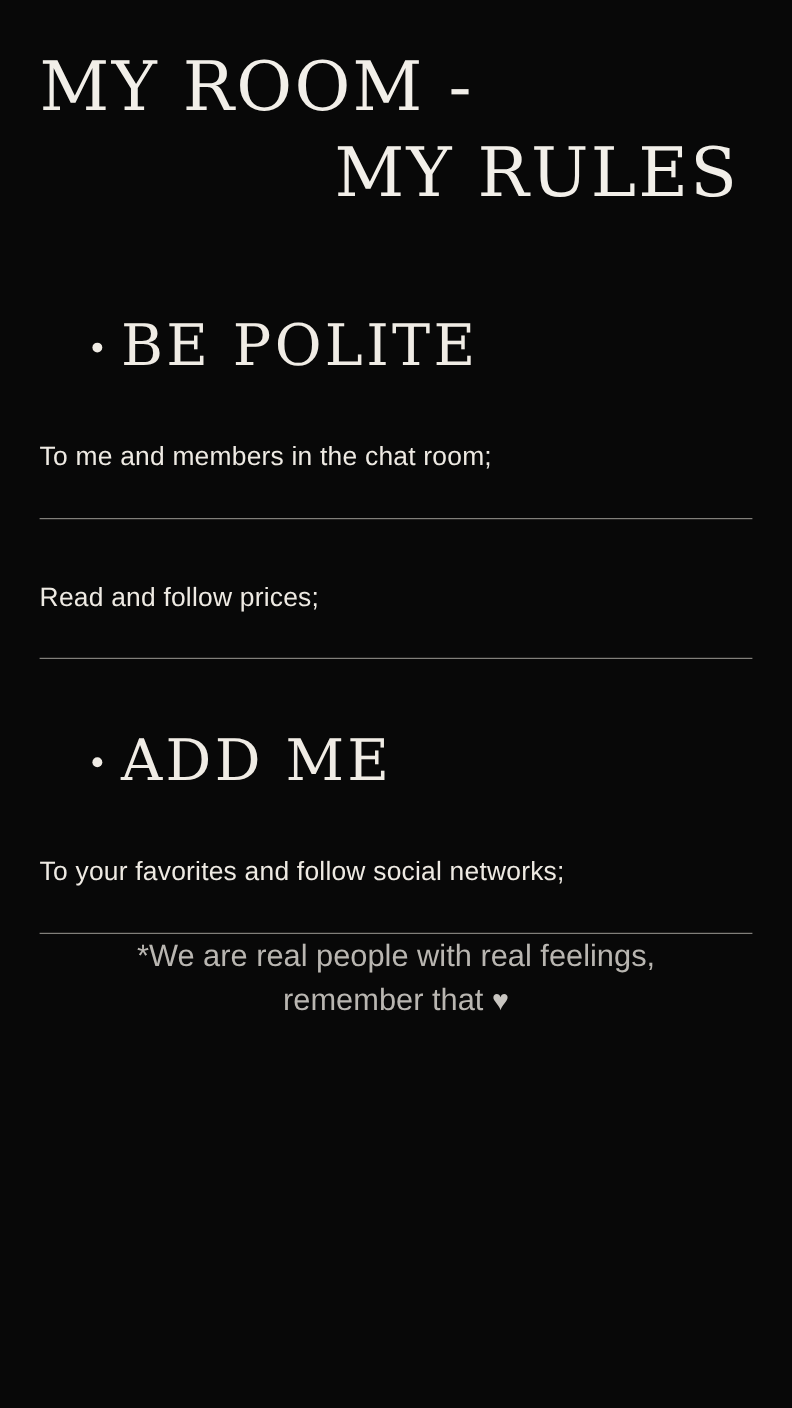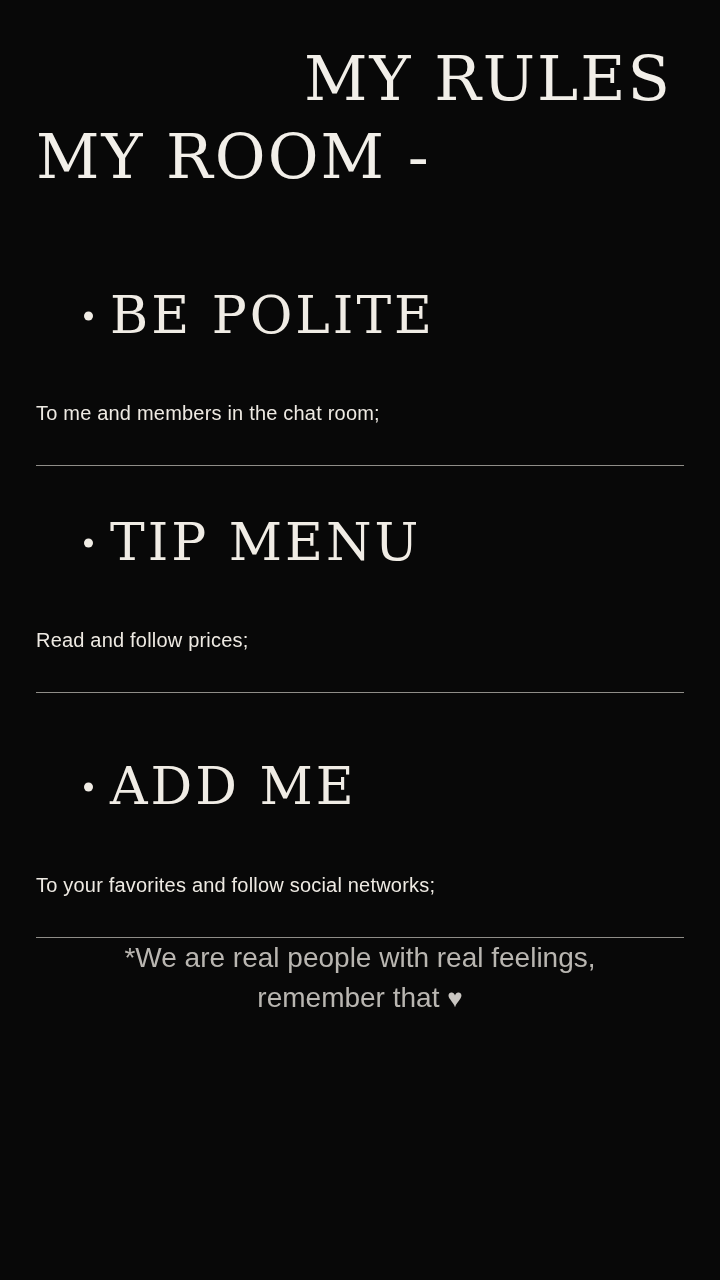--- a/index.html
+++ b/index.html
@@ -63,21 +63,21 @@
     border-radius: 50%;
     background: #f0ece5;
     display: block;
   }
   .rule-heading .htext {
     margin-left: 26px;
     display: inline-block;
   }
   .rule-desc {
     font-family: "Liberation Sans", sans-serif;
-    font-size: 20px;
+    font-size: 24px;
     font-weight: 300;
     color: #eeeae3;
     margin-top: 56px;
     line-height: 1.35;
     letter-spacing: 0.2px;
   }
   .divider {
     height: 1px;
     background: #8f8d88;
     margin-top: 38px;
@@ -100,40 +100,36 @@
     color: #c9c6c1;
     font-size: 26px;
   }
 </style>
 </head>
 <body>
 
 <div class="page">
 
   <div class="title-block">
+    <div class="title-line first">MY ROOM -</div>
     <div class="title-line second">MY RULES</div>
-    <div class="title-line first">MY ROOM -</div>
   </div>
 
   <div class="rules">
 
     <div class="rule first">
       <div class="rule-heading">
         <span class="bullet"></span>
         <span class="htext">BE POLITE</span>
       </div>
       <div class="rule-desc">To me and members in the chat room;</div>
       <div class="divider"></div>
     </div>
 
     <div class="rule second">
-      <div class="rule-heading">
-        <span class="bullet"></span>
-        <span class="htext">TIP MENU</span>
-      </div>
       <div class="rule-desc">Read and follow prices;</div>
       <div class="divider"></div>
     </div>
 
     <div class="rule third">
       <div class="rule-heading">
         <span class="bullet"></span>
         <span class="htext">ADD ME</span>
       </div>
       <div class="rule-desc">To your favorites and follow social networks;</div>

